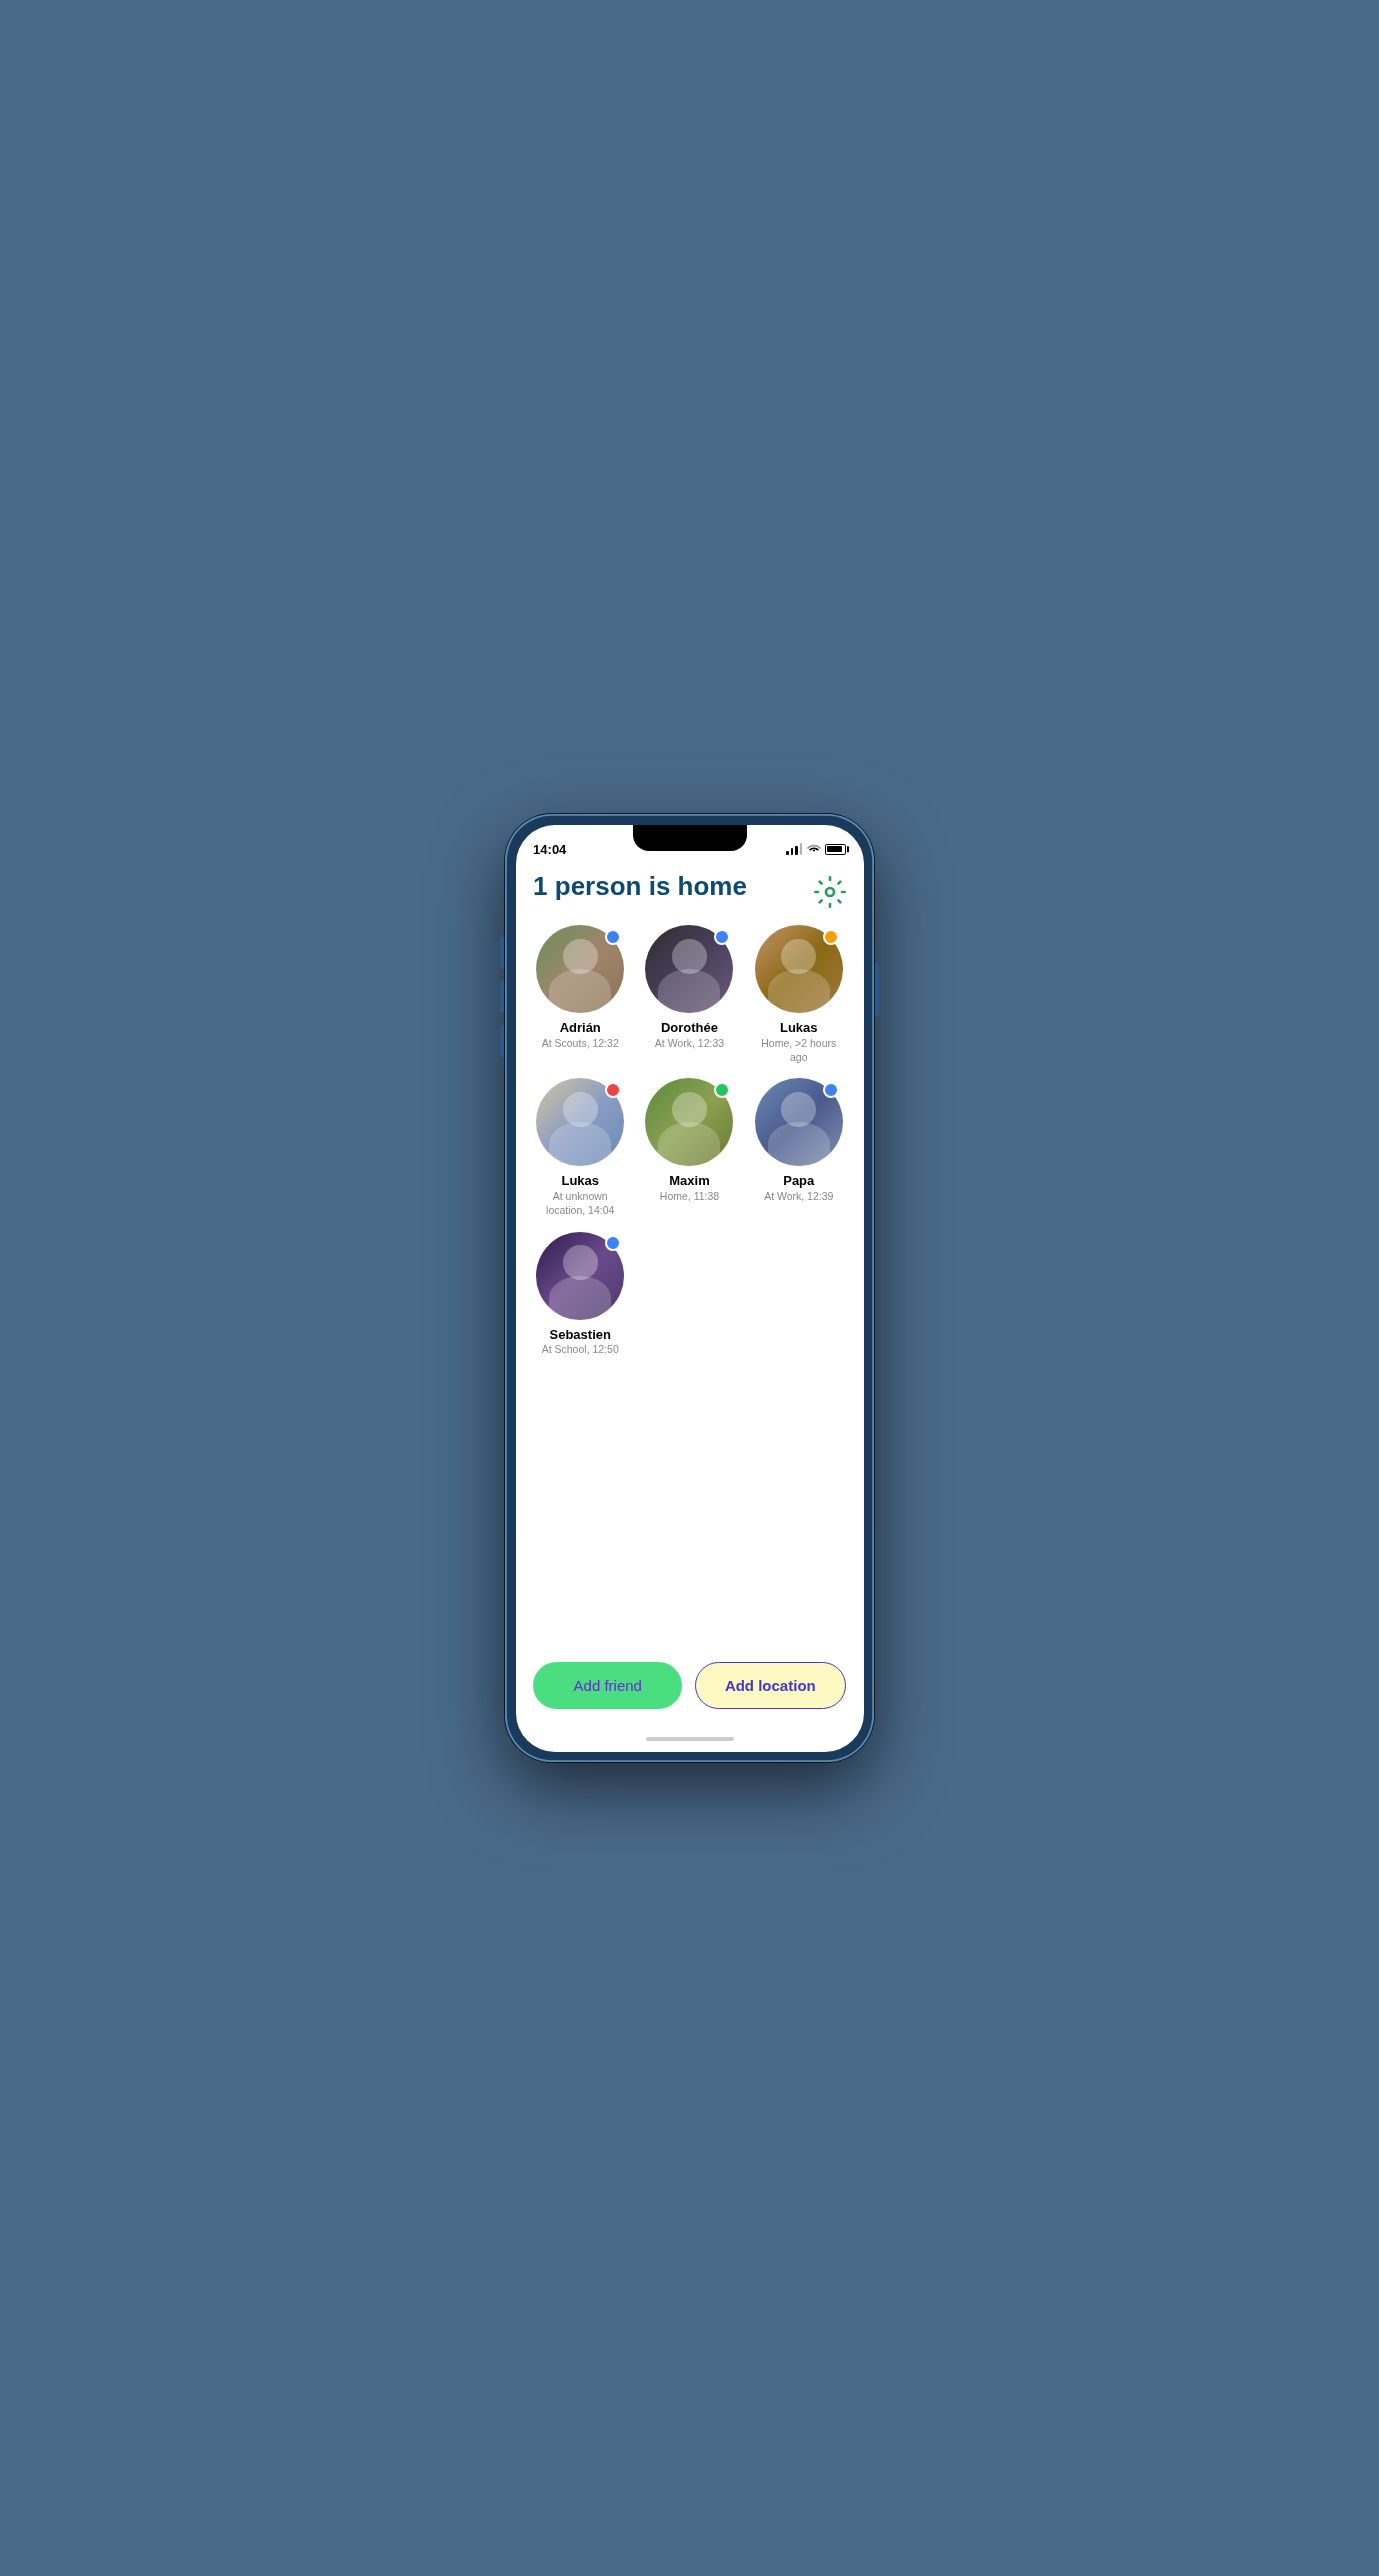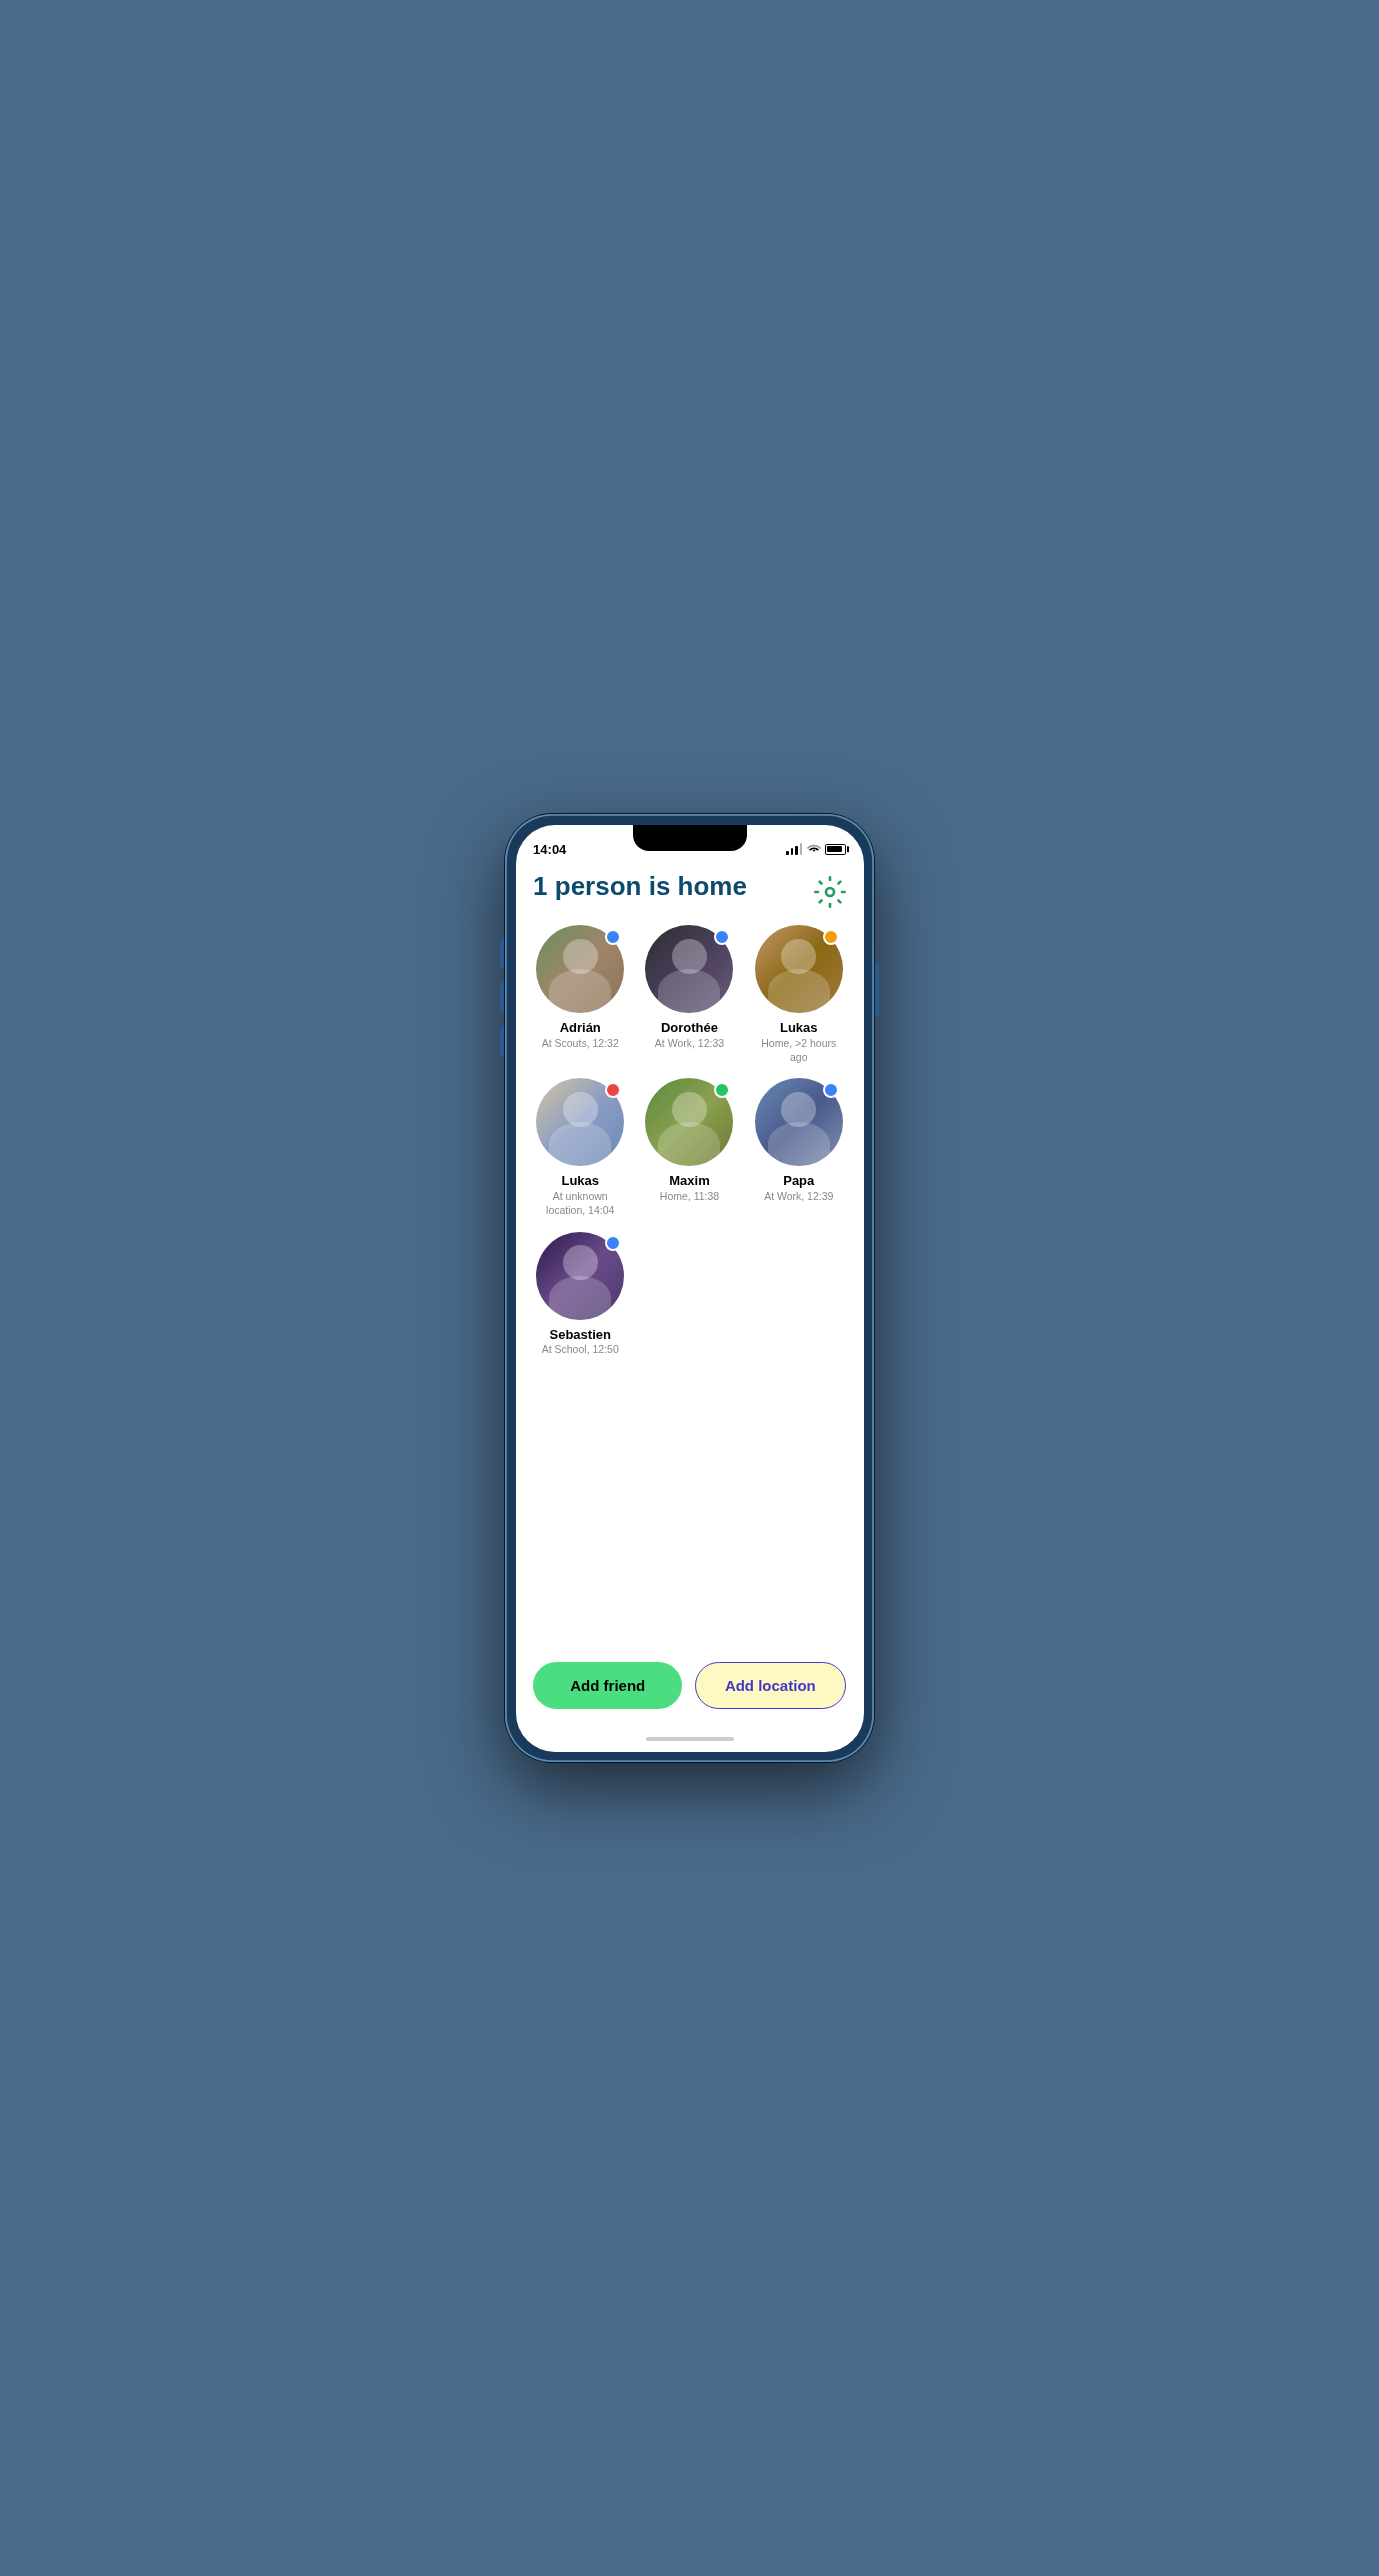--- a/index.html
+++ b/index.html
@@ -237,22 +237,22 @@
       flex-shrink: 0;
     }
 
     .btn-add-friend {
       flex: 1;
       padding: 14px;
       background: #4ade80;
       border: none;
       border-radius: 24.6px;
       font-size: 15px;
-      font-weight: 700;
-      color: #000000;
+      font-weight: 400;
+      color: #6d28d9;
       cursor: pointer;
     }
 
     .btn-add-location {
       flex: 1;
       padding: 14px;
       background: #fef9c3;
       border: 1.8px solid #4338ca;
       border-radius: 24.6px;
       font-size: 15px;

